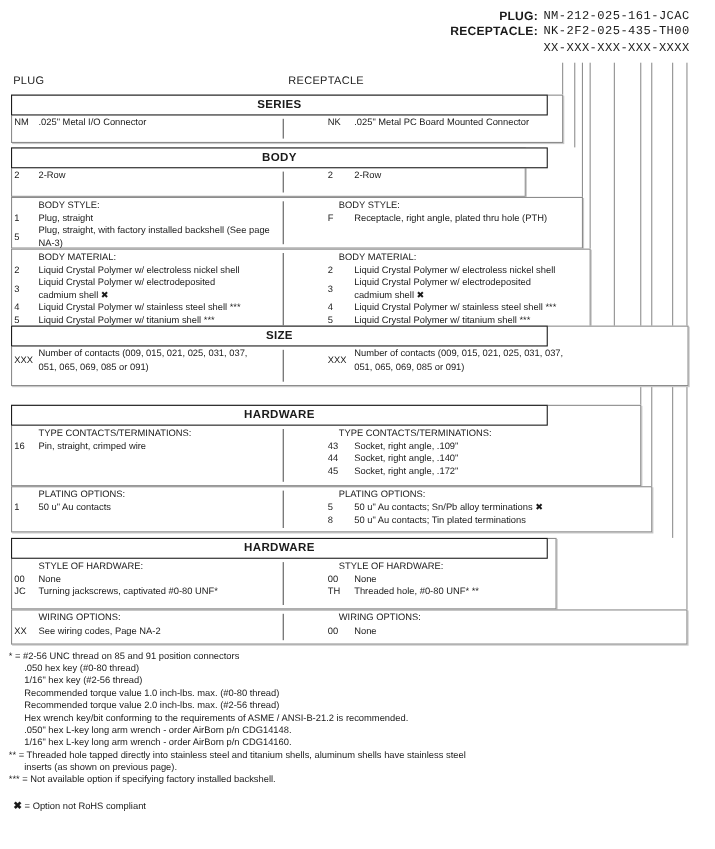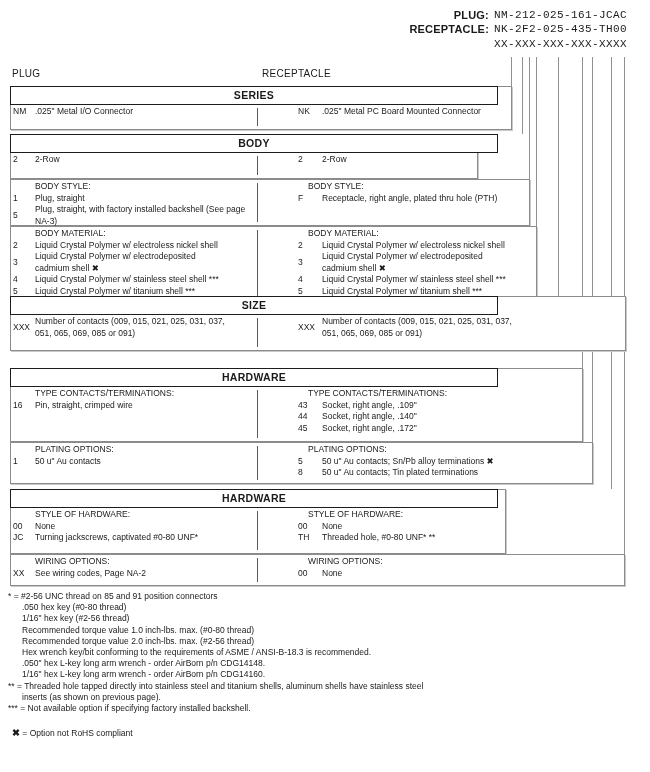--- a/index.html
+++ b/index.html
@@ -289,20 +289,20 @@
     </div>
   </div>
 </div>
 
 <div class="footnotes">
   <div class="fn">* = #2-56 UNC thread on 85 and 91 position connectors</div>
   <div class="fn ind1">.050 hex key (#0-80 thread)</div>
   <div class="fn ind1">1/16" hex key (#2-56 thread)</div>
   <div class="fn ind1">Recommended torque value 1.0 inch-lbs. max. (#0-80 thread)</div>
   <div class="fn ind1">Recommended torque value 2.0 inch-lbs. max. (#2-56 thread)</div>
-  <div class="fn ind1">Hex wrench key/bit conforming to the requirements of ASME / ANSI-B-18.3 is recommended.</div>
+  <div class="fn ind1">Hex wrench key/bit conforming to the requirements of ASME / ANSI-B-21.2 is recommended.</div>
   <div class="fn ind1">.050" hex L-key long arm wrench - order AirBorn p/n CDG14148.</div>
   <div class="fn ind1">1/16" hex L-key long arm wrench - order AirBorn p/n CDG14160.</div>
   <div class="fn">** = Threaded hole tapped directly into stainless steel and titanium shells, aluminum shells have stainless steel</div>
   <div class="fn ind1">inserts (as shown on previous page).</div>
   <div class="fn">*** = Not available option if specifying factory installed backshell.</div>
   <div class="fn fn-rohs"><span class="x">✖</span> <span>= Option not RoHS compliant</span></div>
 </div>
 
 </body></html>

